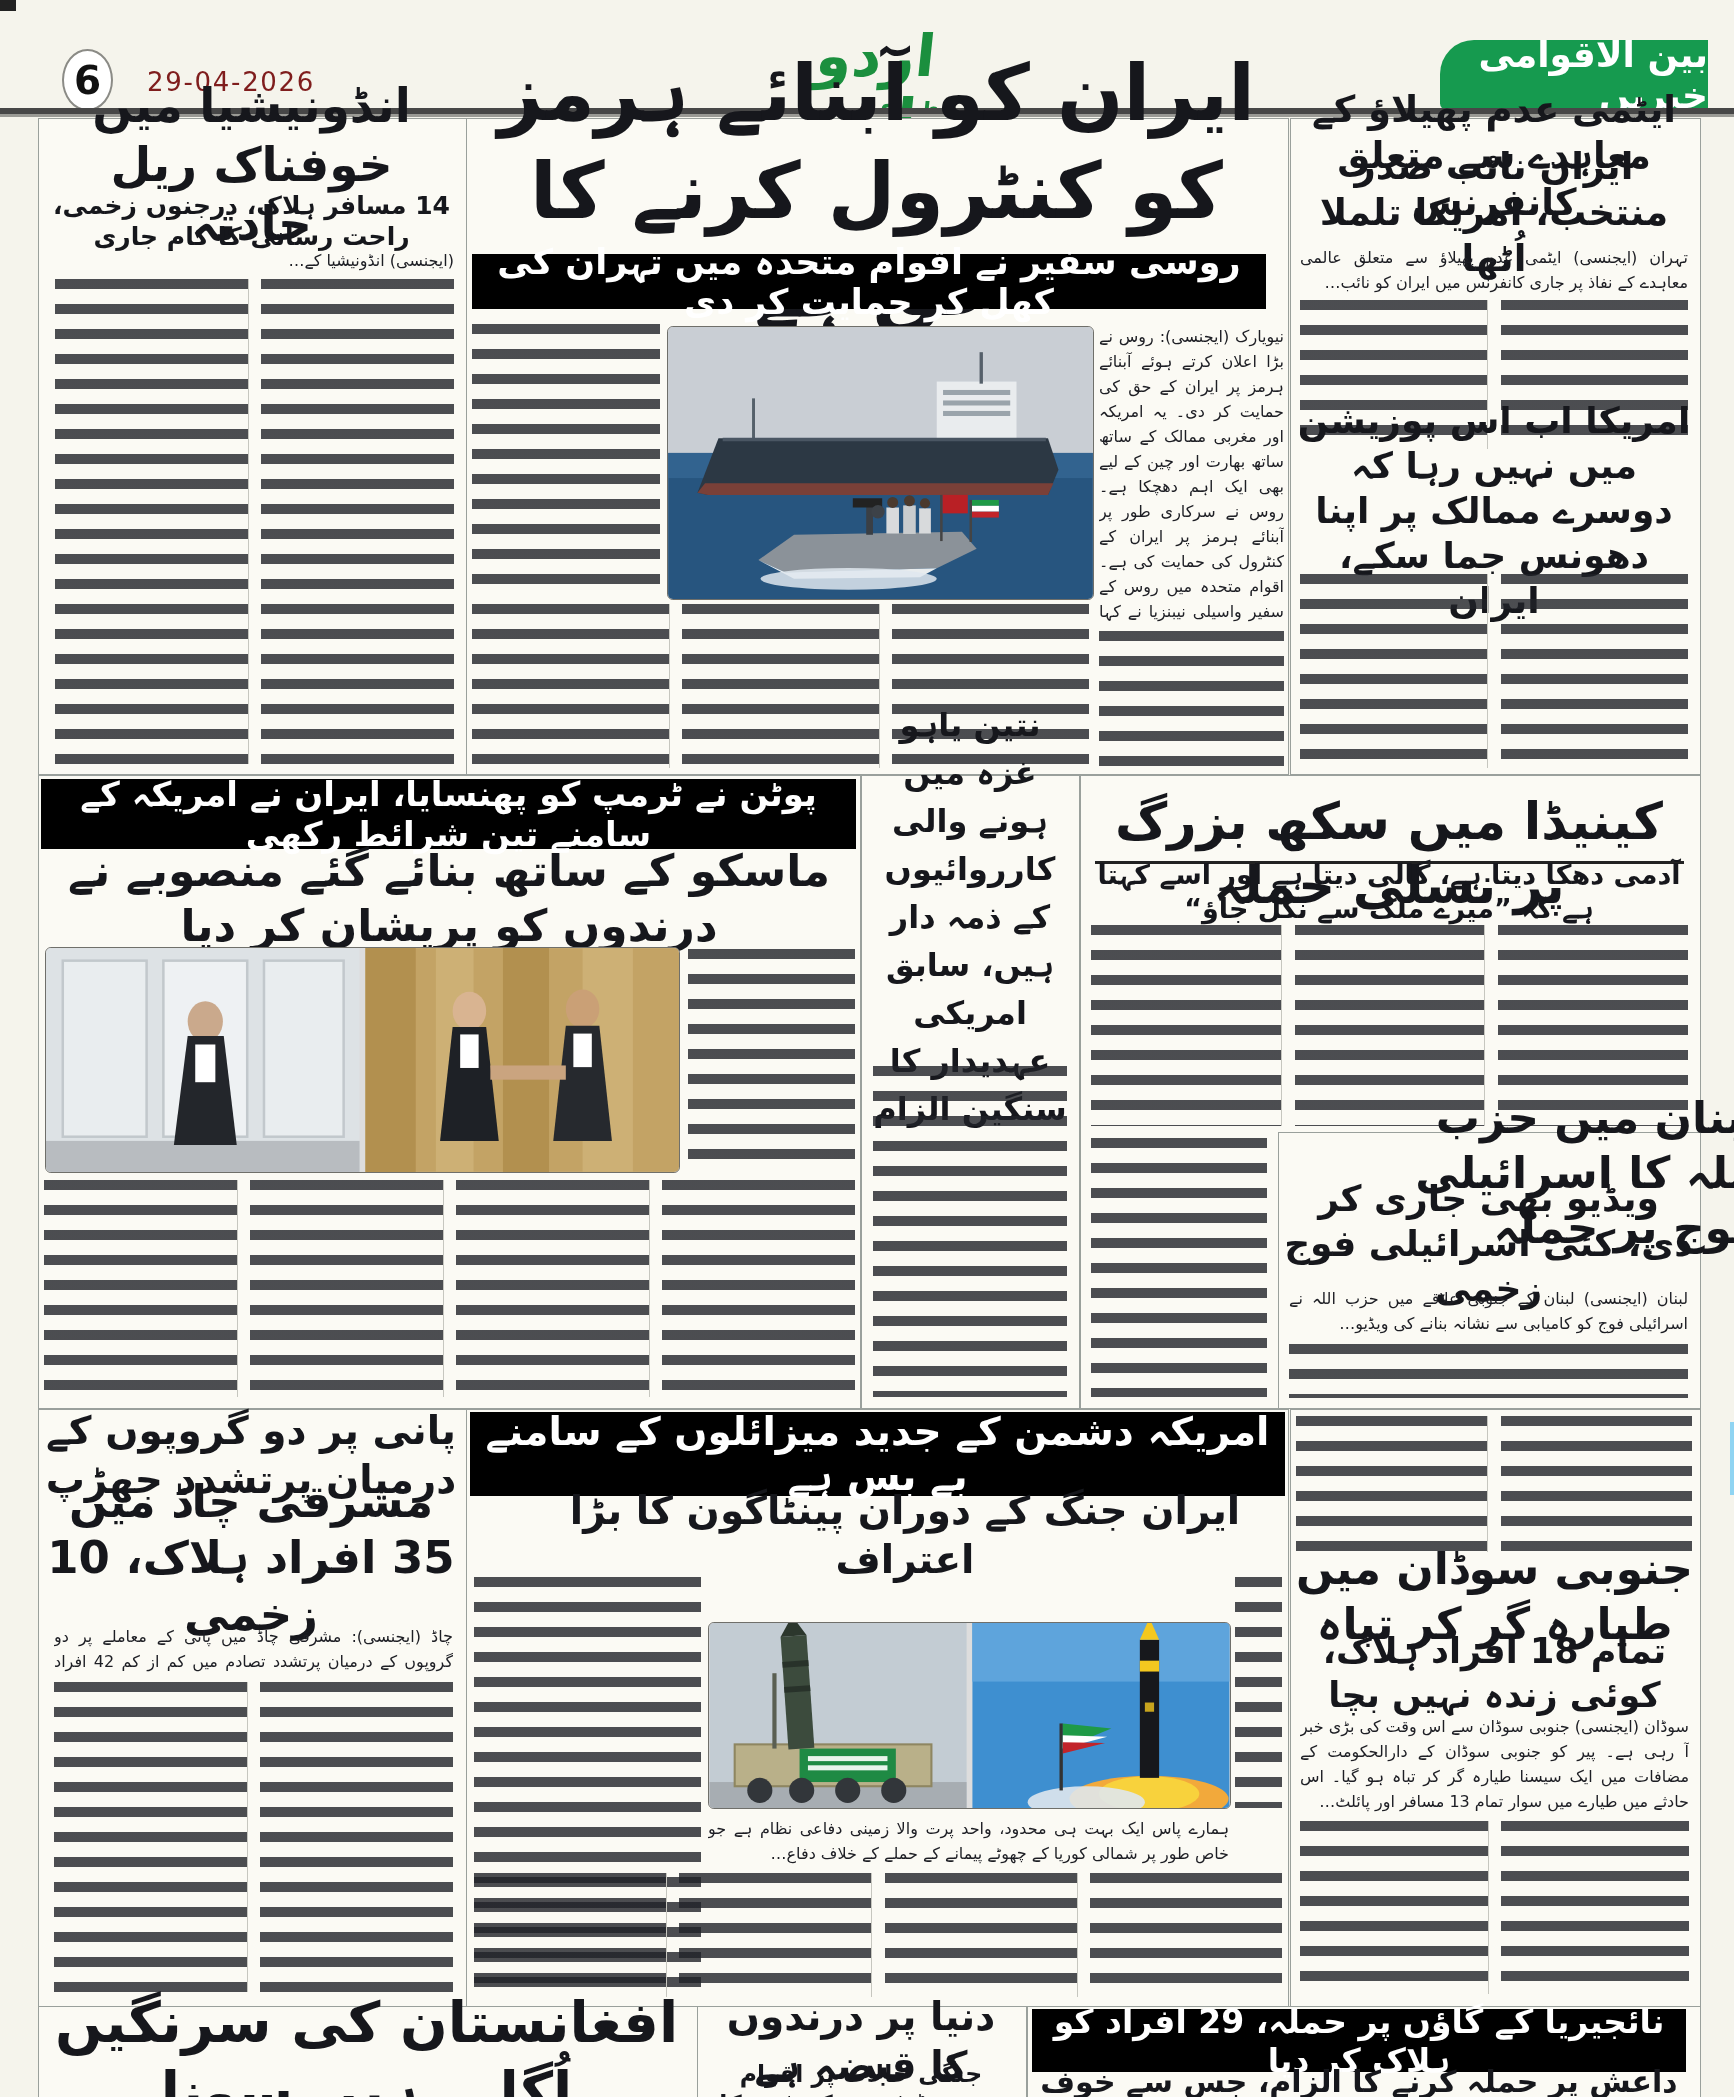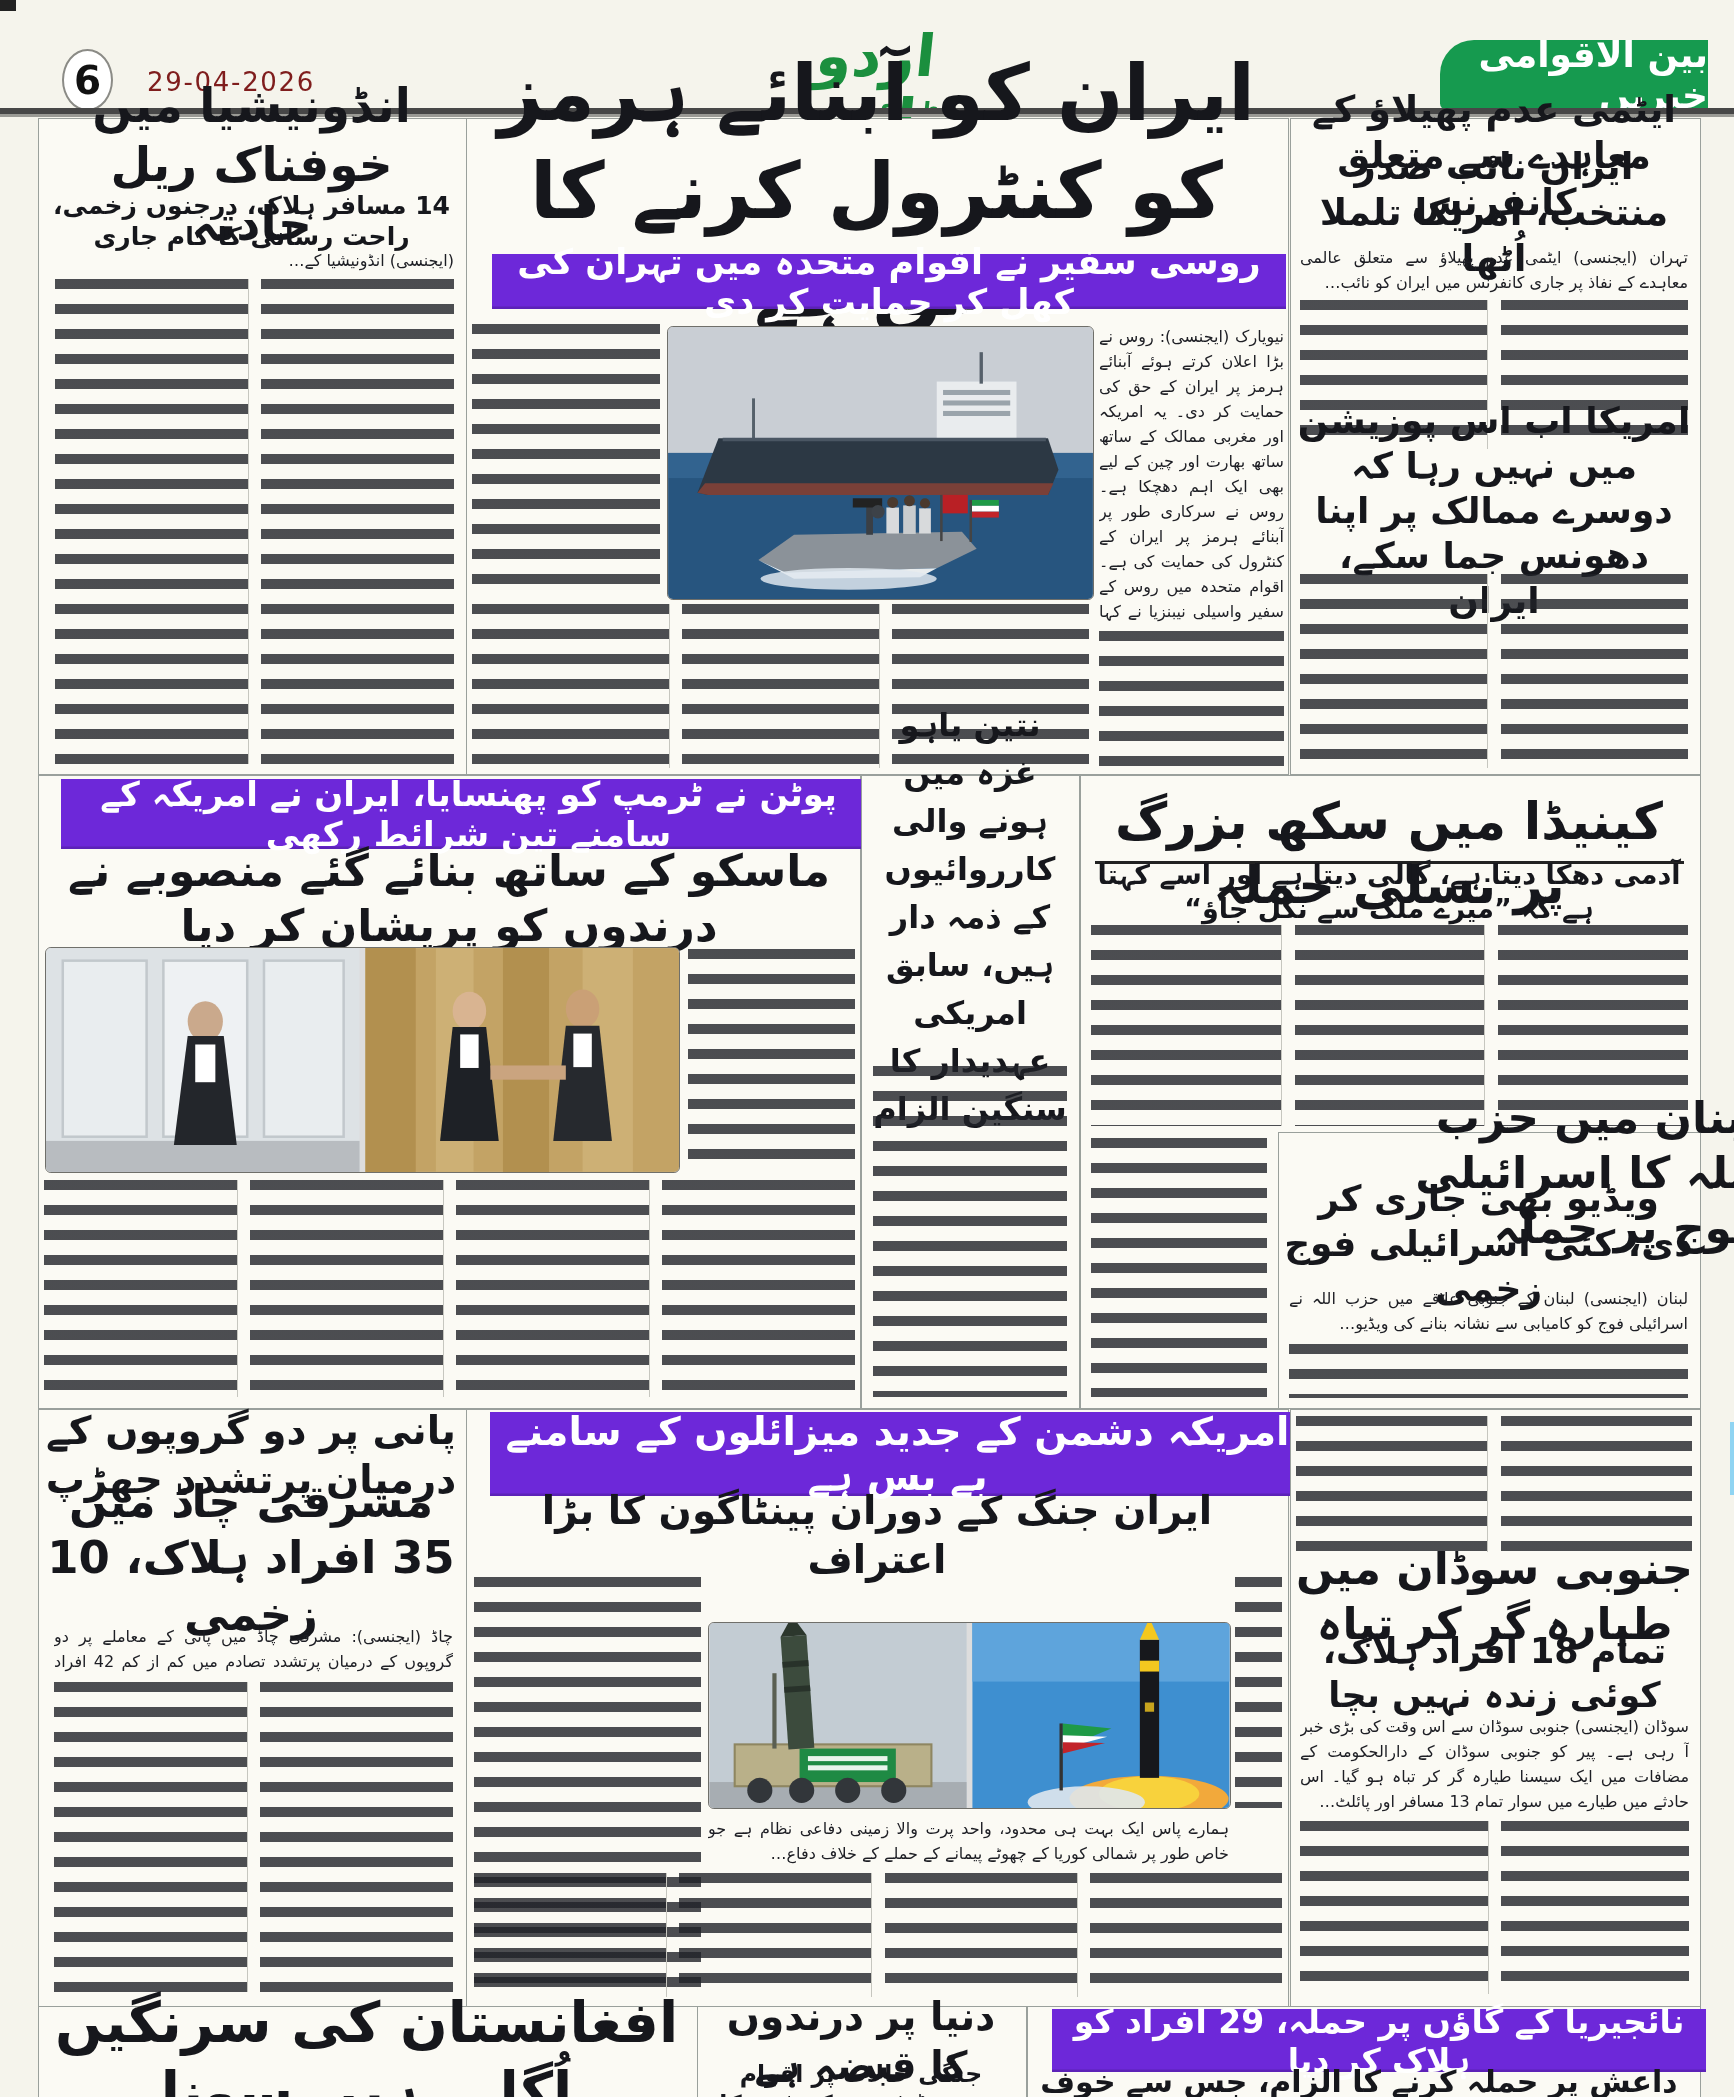--- a/index.html
+++ b/index.html
@@ -1,20 +1,20 @@
 <!DOCTYPE html>
 <html lang="ur" dir="rtl" style="font-size:6.7px"><head>
 <meta charset="utf-8">
 <style>
   html,body{margin:0;padding:0;}
   body{width:1734px;height:2626px;position:relative;background:#f5f4ec;font-family:"DejaVu Sans",sans-serif;overflow:hidden;}
   .abs{position:absolute;}
   .box{position:absolute;border:1.3px solid #9aa09c;background:#fbfaf4;}
   .hl{position:absolute;font-weight:bold;color:#16171c;text-align:center;direction:rtl;display:flex;align-items:center;justify-content:center;line-height:1.25;}
-  .bar{position:absolute;background:#6d28d9;color:#ffffff;font-weight:bold;display:flex;align-items:center;justify-content:center;text-align:center;direction:rtl;box-shadow:inset 0 -2.5px 0 rgba(0,0,0,.15);margin-left:20px;}
+  .bar{position:absolute;background:#000000;color:#ffffff;font-weight:bold;display:flex;align-items:center;justify-content:center;text-align:center;direction:rtl;box-shadow:inset 0 -2.5px 0 rgba(0,0,0,.15);}
   .lead{position:absolute;font-size:16px;line-height:25px;color:#1d1e24;text-align:justify;direction:rtl;overflow:hidden;}
   .str{position:absolute;background-image:repeating-linear-gradient(180deg,rgba(32,34,40,.8) 0 10px,transparent 10px 25px);}
   .cols{position:absolute;display:flex;flex-direction:row;gap:12.6px;}
   .cols .c{flex:1;background-image:repeating-linear-gradient(180deg,rgba(32,34,40,.8) 0 10px,transparent 10px 25px);}
   .cols .c + .c{border-right:0.8px solid #c6c6bf;}
   .rule{position:absolute;background:#222;height:3.4px;}
   .photo{position:absolute;border:1.7px solid #6f6f6a;border-radius:5.9px;overflow:hidden;background:#ddd;}
   svg{display:block;}
 </style>
 </head>
@@ -185,21 +185,21 @@
 <div class="lead" style="left:54px;top:1624px;width:399px;height:52px;">چاڈ (ایجنسی): مشرقی چاڈ میں پانی کے معاملے پر دو گروپوں کے درمیان پرتشدد تصادم میں کم از کم 42 افراد ہلاک…</div>
 <div class="cols" style="left:54px;top:1682px;width:399px;height:310px;">
   <div class="c"></div>
     <div class="c"></div>
 </div>
 
 <div class="box" style="left:466px;top:1409px;width:821px;height:596px;"></div>
 <div class="bar" style="left:470px;top:1412px;width:815px;height:84px;">
   <span style="font-size:39px;">امریکہ دشمن کے جدید میزائلوں کے سامنے بے بس ہے</span>
 </div>
-<div class="hl" style="left:474px;top:1504px;width:806px;height:63px;font-size:39px;">ایران جنگ کے دوران پینٹاگون کا بڑا اعتراف</div>
+<div class="hl" style="left:502px;top:1504px;width:806px;height:63px;font-size:39px;">ایران جنگ کے دوران پینٹاگون کا بڑا اعتراف</div>
 <div class="str" style="left:1235px;top:1577px;width:47px;height:231px;"></div>
 <div class="str" style="left:474px;top:1577px;width:227px;height:419px;"></div>
 <div class="photo" style="left:708px;top:1622px;width:521px;height:185px;">
   <svg width="521" height="185" viewBox="0 0 1242 442">
 
     <rect width="614" height="442" fill="#c3ccd3"></rect>
     <rect y="380" width="614" height="62" fill="#a7adb2"></rect>
     <rect x="60" y="290" width="470" height="100" fill="#b9b089" stroke="#8e8661" stroke-width="5"></rect>
     <rect x="215" y="300" width="230" height="80" fill="#1f8a44"></rect>
     <rect x="235" y="318" width="190" height="12" fill="#fff" opacity=".9"></rect>

